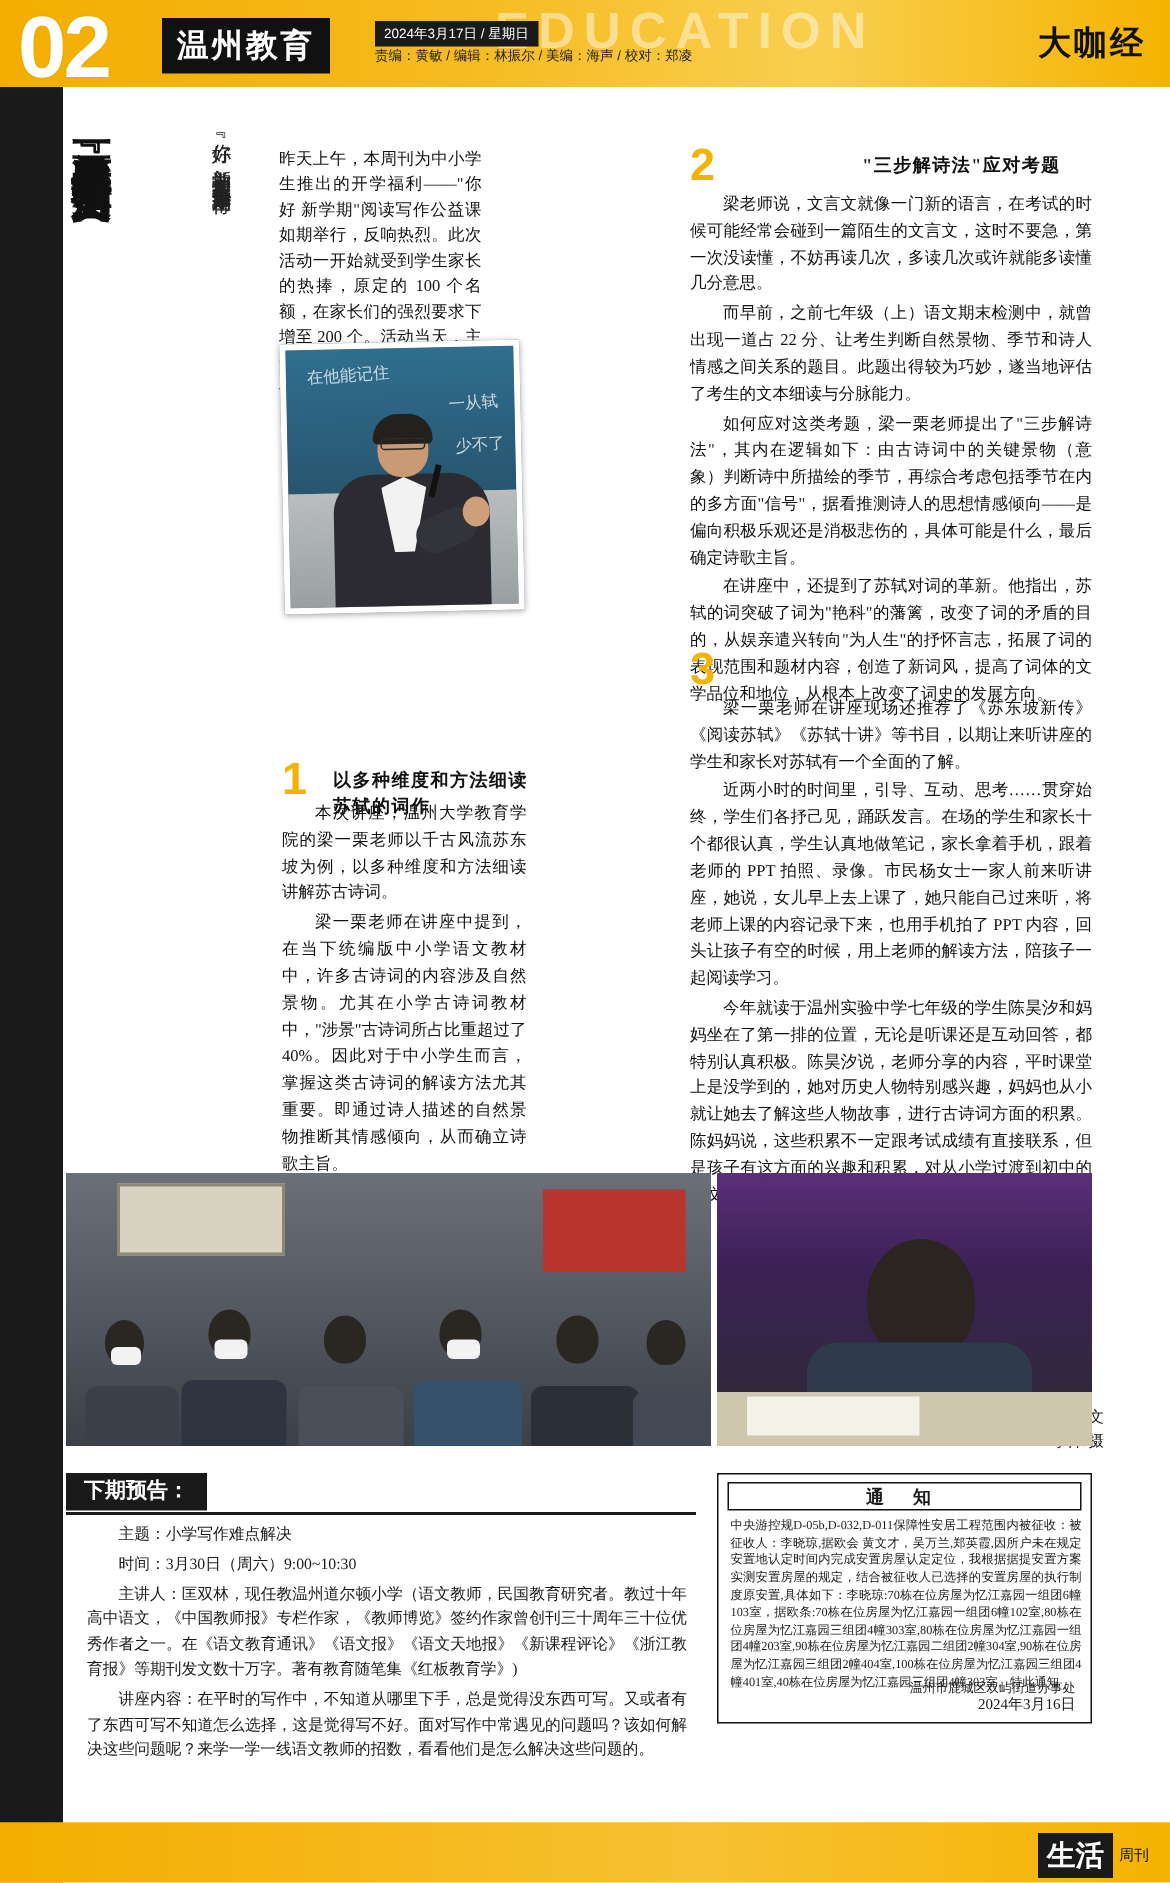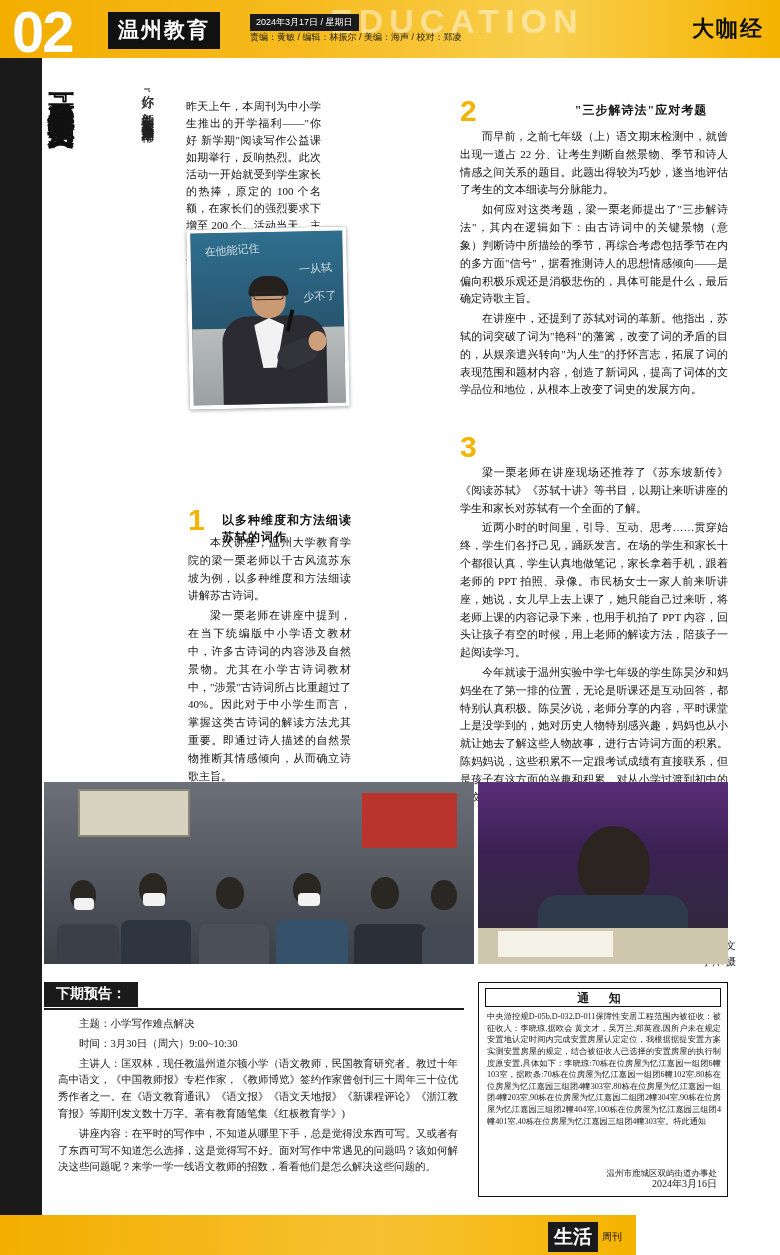--- a/index.html
+++ b/index.html
@@ -232,21 +232,21 @@
   }
   .nb-body {
     position:absolute; left:14px; top:34px; width:400px;
     font-size:10.5px; line-height:1.6; text-align:justify;
   }
   .nb-body p { margin:0 0 3px 0; }
   .nb-indent { text-indent:2em; }
 
   
   .tzbox {
-    position:absolute; left:478px; top:982px; width:250px; height:215px;
+    position:absolute; left:478px; top:982px; width:250px; height:167px;
     border:1px solid #111;
   }
   .tz-head {
     position:absolute; left:6px; top:5px; width:236px; height:19px;
     border:1px solid #111;
     text-align:center; font-size:12px; font-weight:bold; letter-spacing:8px;
     line-height:18px; font-family:"Liberation Sans", sans-serif;
   }
   .tz-body {
     position:absolute; left:8px; top:28px; width:234px;
@@ -254,21 +254,21 @@
   }
   .tz-sign {
     position:absolute; right:10px; bottom:16px; font-size:8.5px; text-align:center;
   }
   .tz-date {
     position:absolute; right:10px; bottom:5px; font-size:10px; text-align:right;
   }
 
   
   .footer {
-    position:absolute; left:0; bottom:0; width:636px; height:40px;
+    position:absolute; left:0; bottom:0; width:780px; height:40px;
     background:#f5b301;
   }
   .footer-grad {
     position:absolute; inset:0;
     background: linear-gradient(90deg,#f3ae00 0%, #f7c132 60%, #f5b301 100%);
   }
   .footer-logo {
     position:absolute; right:14px; top:7px;
     display:flex; align-items:center; gap:4px;
   }
@@ -328,20 +328,21 @@
   <div class="num" style="left:188px; top:505px;">1</div>
   <div class="sub-h" style="left:222px; top:512px; width:130px;">以多种维度和方法细读苏轼的词作</div>
   <div class="col-text" style="left:188px; top:534px; width:163px;">
     <p>本次讲座，温州大学教育学院的梁一栗老师以千古风流苏东坡为例，以多种维度和方法细读讲解苏古诗词。</p>
     <p>梁一栗老师在讲座中提到，在当下统编版中小学语文教材中，许多古诗词的内容涉及自然景物。尤其在小学古诗词教材中，"涉景"古诗词所占比重超过了 40%。因此对于中小学生而言，掌握这类古诗词的解读方法尤其重要。即通过诗人描述的自然景物推断其情感倾向，从而确立诗歌主旨。</p>
   </div>
 
   <div class="num" style="left:460px; top:96px;">2</div>
   <div class="sub-h" style="left:556px; top:102px; width:170px; text-align:center;">"三步解诗法"应对考题</div>
   <div class="col-text" style="left:460px; top:128px; width:268px;">
+    <p>梁老师说，文言文就像一门新的语言，在考试的时候可能经常会碰到一篇陌生的文言文，这时不要急，第一次没读懂，不妨再读几次，多读几次或许就能多读懂几分意思。</p>
     <p>而早前，之前七年级（上）语文期末检测中，就曾出现一道占 22 分、让考生判断自然景物、季节和诗人情感之间关系的题目。此题出得较为巧妙，遂当地评估了考生的文本细读与分脉能力。</p>
     <p>如何应对这类考题，梁一栗老师提出了"三步解诗法"，其内在逻辑如下：由古诗词中的关键景物（意象）判断诗中所描绘的季节，再综合考虑包括季节在内的多方面"信号"，据看推测诗人的思想情感倾向——是偏向积极乐观还是消极悲伤的，具体可能是什么，最后确定诗歌主旨。</p>
     <p>在讲座中，还提到了苏轼对词的革新。他指出，苏轼的词突破了词为"艳科"的藩篱，改变了词的矛盾的目的，从娱亲遣兴转向"为人生"的抒怀言志，拓展了词的表现范围和题材内容，创造了新词风，提高了词体的文学品位和地位，从根本上改变了词史的发展方向。</p>
   </div>
 
   <div class="num" style="left:460px; top:432px;">3</div>
   <div class="col-text" style="left:460px; top:464px; width:268px;">
     <p>梁一栗老师在讲座现场还推荐了《苏东坡新传》《阅读苏轼》《苏轼十讲》等书目，以期让来听讲座的学生和家长对苏轼有一个全面的了解。</p>
     <p>近两小时的时间里，引导、互动、思考……贯穿始终，学生们各抒己见，踊跃发言。在场的学生和家长十个都很认真，学生认真地做笔记，家长拿着手机，跟着老师的 PPT 拍照、录像。市民杨女士一家人前来听讲座，她说，女儿早上去上课了，她只能自己过来听，将老师上课的内容记录下来，也用手机拍了 PPT 内容，回头让孩子有空的时候，用上老师的解读方法，陪孩子一起阅读学习。</p>
     <p>今年就读于温州实验中学七年级的学生陈昊汐和妈妈坐在了第一排的位置，无论是听课还是互动回答，都特别认真积极。陈昊汐说，老师分享的内容，平时课堂上是没学到的，她对历史人物特别感兴趣，妈妈也从小就让她去了解这些人物故事，进行古诗词方面的积累。陈妈妈说，这些积累不一定跟考试成绩有直接联系，但是孩子有这方面的兴趣和积累，对从小学过渡到初中的语文、古诗词方面就不会吃力。</p>

